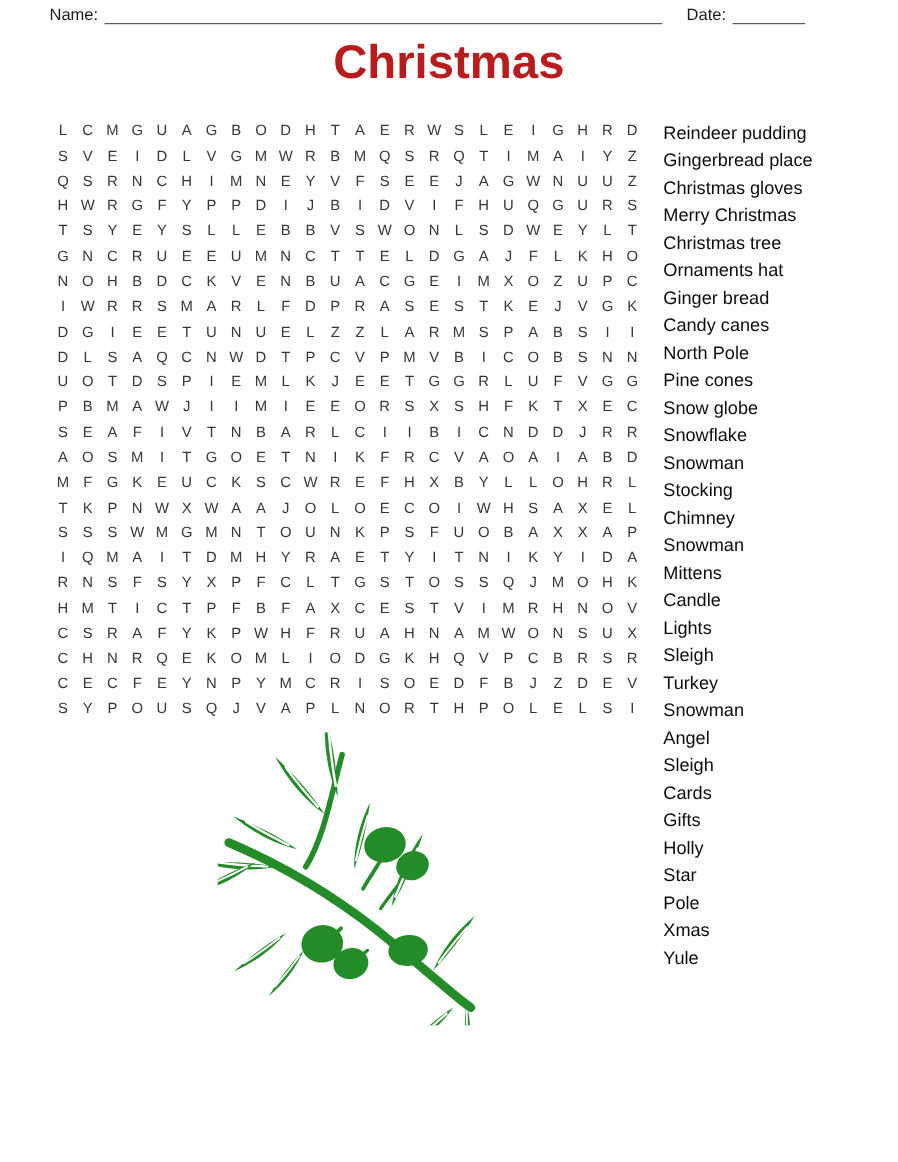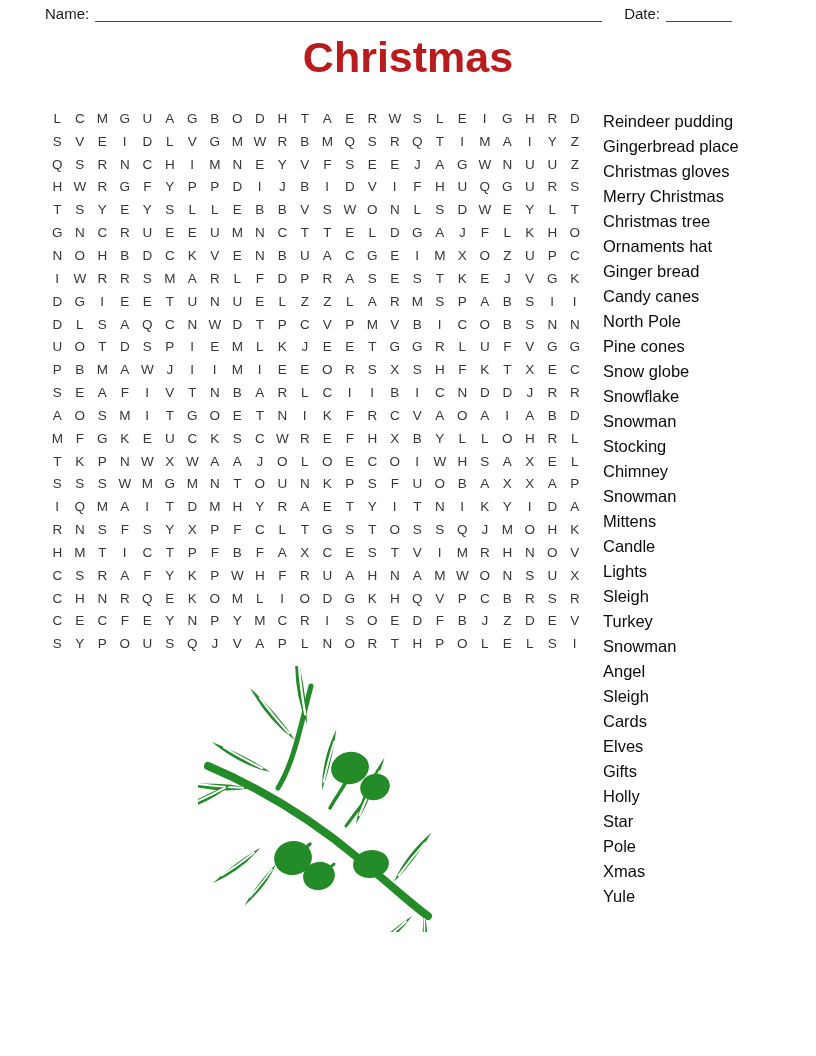--- a/index.html
+++ b/index.html
@@ -663,21 +663,20 @@
       <li>Snowman</li>
       <li>Mittens</li>
       <li>Candle</li>
       <li>Lights</li>
       <li>Sleigh</li>
       <li>Turkey</li>
       <li>Snowman</li>
       <li>Angel</li>
       <li>Sleigh</li>
       <li>Cards</li>
-      <li>Elves</li>
       <li>Gifts</li>
       <li>Holly</li>
       <li>Star</li>
       <li>Pole</li>
       <li>Xmas</li>
       <li>Yule</li>
     </ul>
 
   <svg class="branch" viewBox="0 0 244 266">
     <defs>

